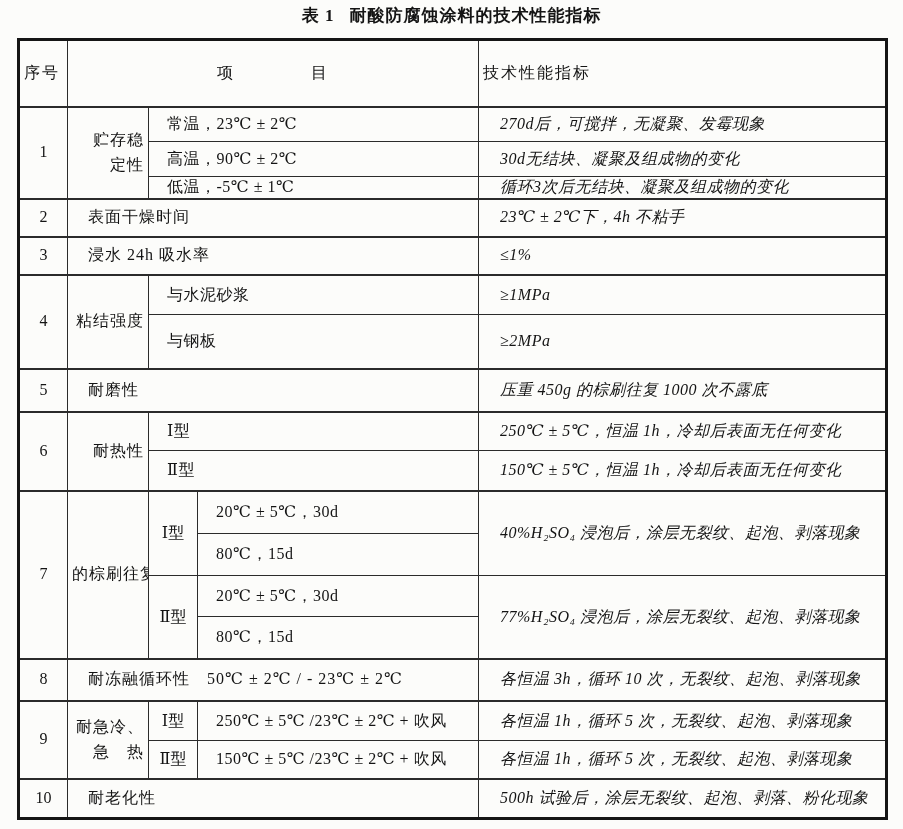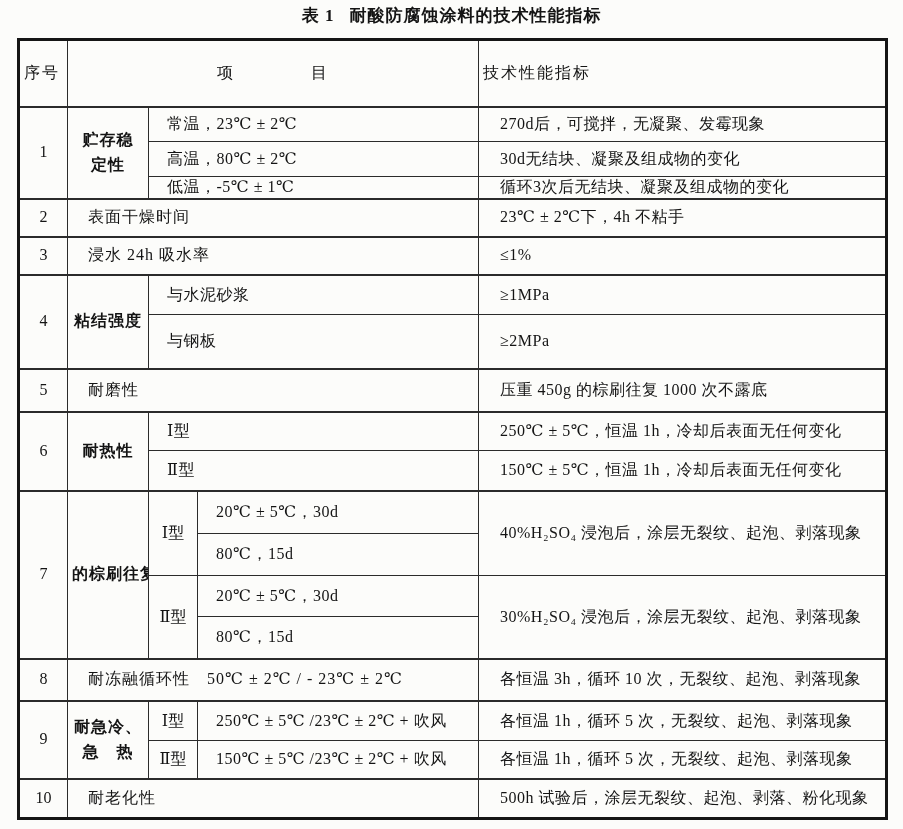--- a/index.html
+++ b/index.html
@@ -22,25 +22,25 @@
   }
   td{
     border:1px solid #2b2b2b;
     font-size:16px;line-height:1.3;
     padding:0 4px;vertical-align:middle;
     overflow:hidden;white-space:nowrap;
   }
   tr.bt2 > td{border-top-width:2px;}
   td.no{text-align:center;}
   td.hdr{text-align:left;letter-spacing:2px;}
-  td.group{text-align:center;letter-spacing:1px;line-height:1.55;font-weight:bold;}
+  td.group{text-align:right;letter-spacing:1px;line-height:1.55;}
   td.item{padding-left:20px;letter-spacing:1px;}
   td.cond{padding-left:18px;letter-spacing:0.5px;}
   td.type{text-align:center;}
-  td.spec{padding-left:21px;letter-spacing:0.5px;}
+  td.spec{padding-left:21px;letter-spacing:0.5px;font-style:italic;}
   .item-hdr-wrap{display:flex;justify-content:center;gap:76px;}
 </style>
 </head>
 <body>
 
 <div class="doc-title">
   <span>表 1</span>
   <span>耐酸防腐蚀涂料的技术性能指标</span>
 </div>
 
@@ -68,21 +68,21 @@
   <tr style="height:35px" class="bt2">
     <td class="no" rowspan="3">1</td>
     <td class="group" rowspan="3">
       <span>贮存稳</span><br>
       <span>定性</span>
     </td>
     <td colspan="2" class="cond">常温，23℃ ± 2℃</td>
     <td class="spec">270d后，可搅拌，无凝聚、发霉现象</td>
   </tr>
   <tr style="height:35px">
-    <td colspan="2" class="cond">高温，80℃ ± 2℃</td>
+    <td colspan="2" class="cond">高温，90℃ ± 2℃</td>
     <td class="spec">30d无结块、凝聚及组成物的变化</td>
   </tr>
   <tr style="height:19px">
     <td colspan="2" class="cond">低温，-5℃ ± 1℃</td>
     <td class="spec">循环3次后无结块、凝聚及组成物的变化</td>
   </tr>
 
   <tr style="height:38px" class="bt2">
     <td class="no">2</td>
     <td colspan="3" class="item">表面干燥时间</td>
@@ -129,21 +129,21 @@
     <td class="type" rowspan="2">Ⅰ型</td>
     <td class="cond">20℃ ± 5℃，30d</td>
     <td class="spec" rowspan="2">40%H₂SO₄ 浸泡后，涂层无裂纹、起泡、剥落现象</td>
   </tr>
   <tr style="height:42px">
     <td class="cond">80℃，15d</td>
   </tr>
   <tr style="height:41px">
     <td class="type" rowspan="2">Ⅱ型</td>
     <td class="cond">20℃ ± 5℃，30d</td>
-    <td class="spec" rowspan="2">30%H₂SO₄ 浸泡后，涂层无裂纹、起泡、剥落现象</td>
+    <td class="spec" rowspan="2">77%H₂SO₄ 浸泡后，涂层无裂纹、起泡、剥落现象</td>
   </tr>
   <tr style="height:42px">
     <td class="cond">80℃，15d</td>
   </tr>
 
   <tr style="height:42px" class="bt2">
     <td class="no">8</td>
     <td colspan="3" class="item">耐冻融循环性　50℃ ± 2℃ / - 23℃ ± 2℃</td>
     <td class="spec">各恒温 3h，循环 10 次，无裂纹、起泡、剥落现象</td>
   </tr>

